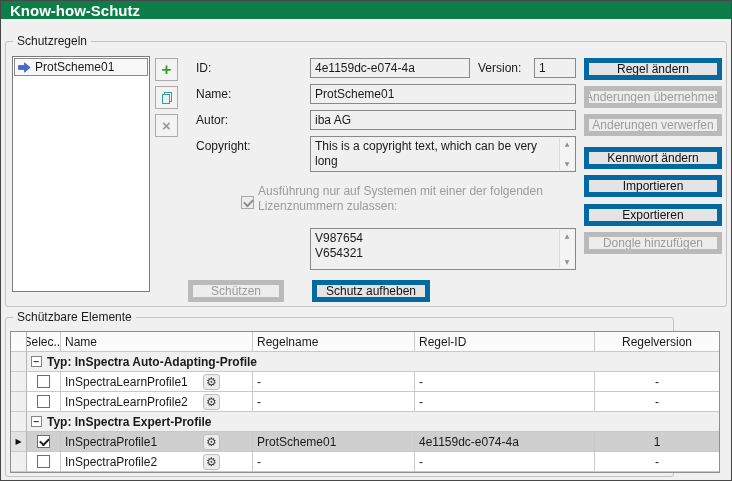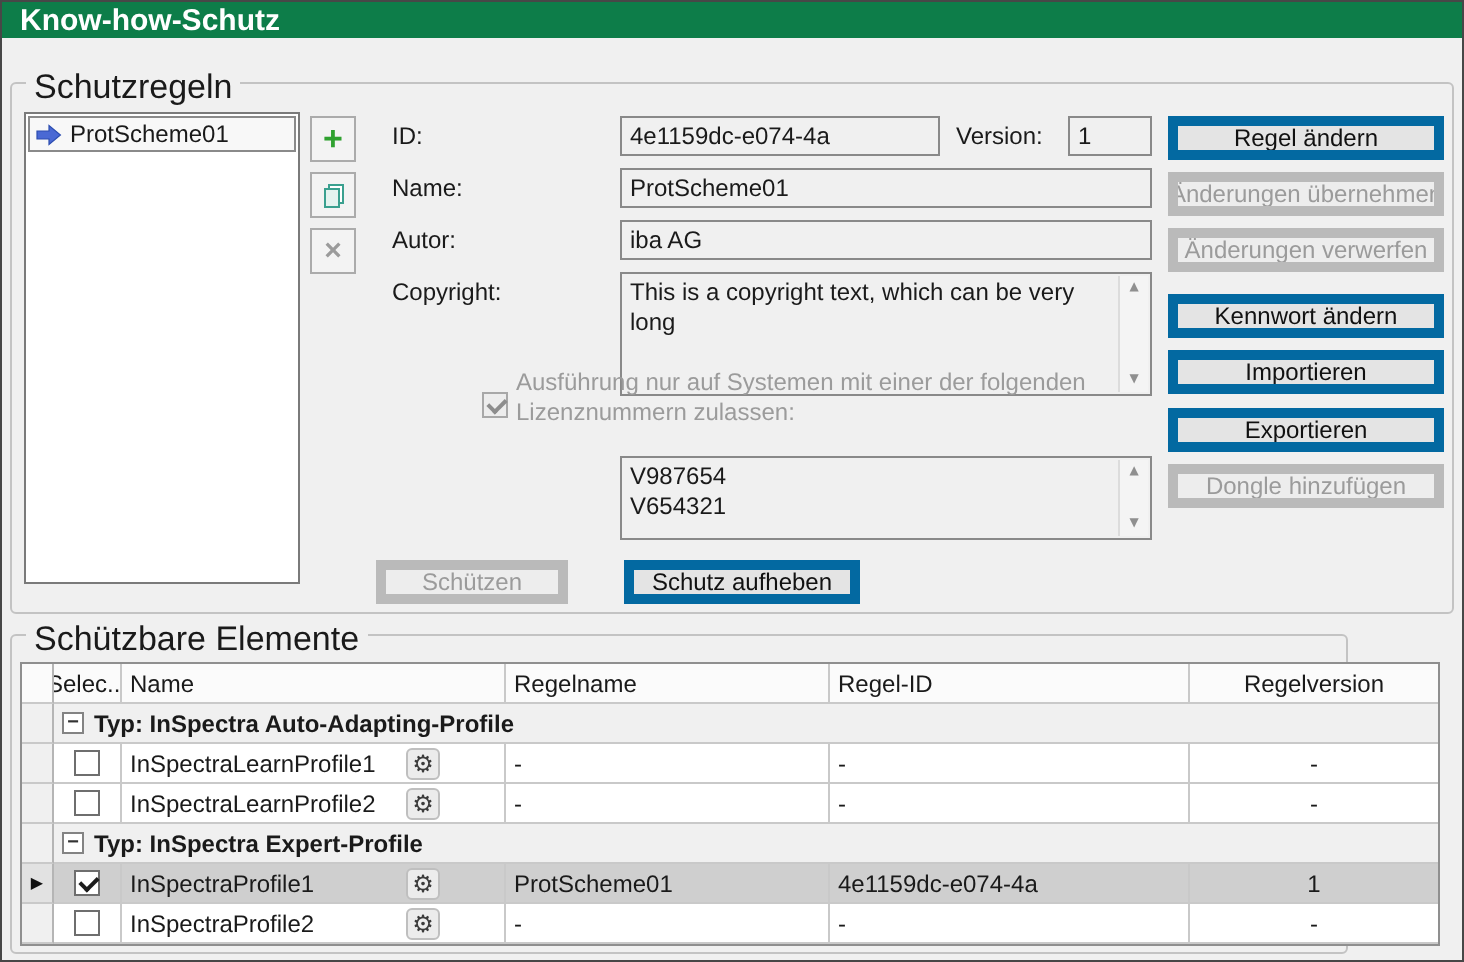--- a/index.html
+++ b/index.html
@@ -15,21 +15,21 @@
   .titlebar {
     position: absolute; left: 0; top: 0; right: 0; height: 18px;
     background: var(--titlebar-bg, #0d7d49); color: var(--titlebar-text, #fff);
     display: flex; align-items: center; padding-left: 9px;
     font-size: 15px; font-weight: bold;
   }
 
   .groupbox { position: absolute; border: 1px solid #c3c3c3; border-radius: 3px; }
   .gb-label {
     position: absolute; top: -8px; left: 7px;
-    background: var(--window-bg, #f0f0f0); padding: 0 4px; font-size: 17px; color: #1a1a1a;
+    background: var(--window-bg, #f0f0f0); padding: 0 4px; font-size: 12px; color: #1a1a1a;
   }
   #group-rules { left: 4px; top: 40px; width: 722px; height: 266px; }
   #group-elements { left: 4px; top: 316px; width: 669px; height: 160px; }
 
   
   .listbox {
     position: absolute; left: 6px; top: 14px; width: 138px; height: 236px;
     background: #fff; border: 1px solid #7a7a7a;
   }
   .list-item {
@@ -59,21 +59,21 @@
   .field {
     position: absolute; height: 20px; background: #f0f0f0; border: 1px solid #898989;
     padding: 2px 4px; line-height: 15px; overflow: hidden; white-space: nowrap;
   }
   #fld-id      { left: 304px; top: 16px; width: 160px; }
   #fld-version { left: 528px; top: 16px; width: 42px; }
   #fld-name    { left: 304px; top: 42px; width: 266px; }
   #fld-autor   { left: 304px; top: 68px; width: 266px; }
 
   .mlbox { position: absolute; background: #f0f0f0; border: 1px solid #898989; }
-  #fld-copyright { left: 304px; top: 94px;  width: 266px; height: 62px; }
+  #fld-copyright { left: 304px; top: 94px;  width: 266px; height: 36px; }
   #fld-license   { left: 304px; top: 186px; width: 266px; height: 42px; }
   .ml-text { position: absolute; left: 4px; top: 2px; right: 18px; line-height: 15px; overflow: hidden; }
   .scroll-strip {
     position: absolute; top: 1px; right: 1px; bottom: 1px; width: 15px;
     background: #f4f4f4; border-left: 1px solid #dcdcdc;
     display: flex; flex-direction: column; justify-content: space-between; align-items: center;
     padding: 3px 0;
   }
   .sarrow { font-size: 6px; color: #8f8f8f; font-family: "DejaVu Sans", sans-serif; line-height: 1; }
 

